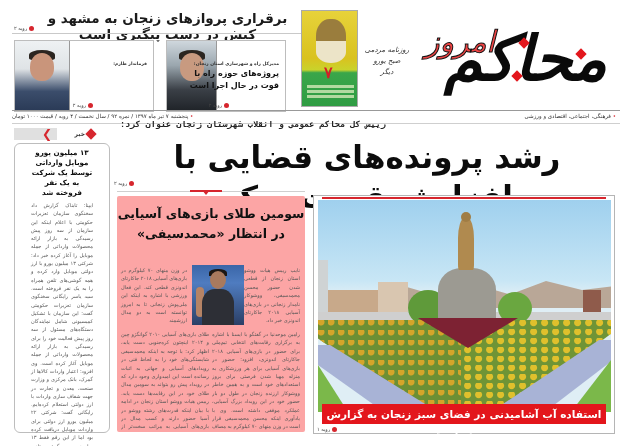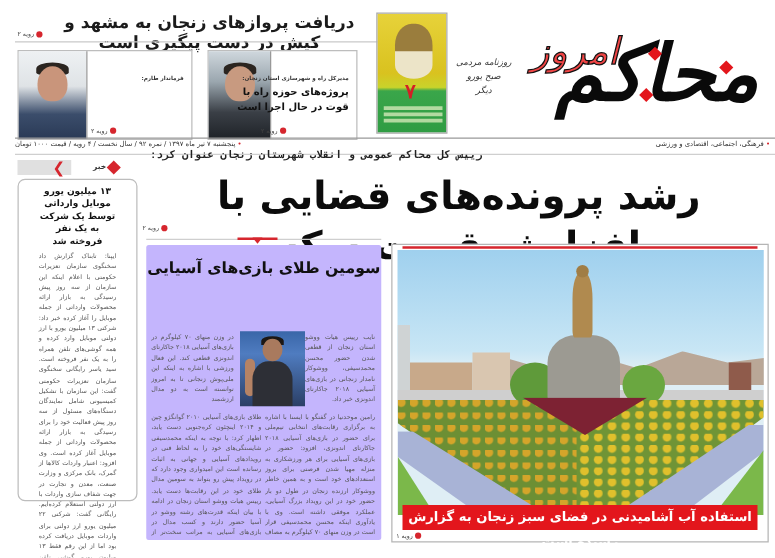--- a/index.html
+++ b/index.html
@@ -49,29 +49,29 @@
   .kicker-main { left: 120px; top: 119px; width: 440px; text-align: left; font-size: 8.5px; font-weight: bold; color: #222; font-family: Liberation Mono, monospace; }
   .main-headline { left: 118px; top: 137px; width: 498px; text-align: center; font-size: 31px; font-weight: bold; color: #0c0c0c; letter-spacing: -1px; line-height: 40px; }
   .main-ref { left: 114px; top: 180px; }
 
   
   .news-tab { left: 14px; top: 128px; width: 77px; height: 12px; background: #e0e0e0; }
   .news-tab .label-wrap { position: absolute; right: 0; top: 0; width: 34px; height: 12px; background: #fff; }
   .news-tab .label { position: absolute; right: 6px; top: 2px; font-size: 6px; font-weight: bold; color: #333; }
   .news-tab .diamond { position: absolute; right: -4px; top: 2px; width: 8px; height: 8px; background: #d6262e; transform: rotate(45deg); }
   .news-tab .chev { position: absolute; left: 28px; top: -1px; font-size: 12px; font-weight: bold; color: #d6262e; }
-  .news-box { left: 14px; top: 143px; width: 96px; height: 258px; border: 1px solid #bdbdbd; border-radius: 6px; padding: 4px 16px; }
+  .news-box { left: 14px; top: 143px; width: 96px; height: 290px; border: 1px solid #bdbdbd; border-radius: 6px; padding: 4px 16px; }
   .news-box .title { font-size: 7.2px; font-weight: bold; text-align: center; line-height: 10px; color: #111; }
   .news-box .body { margin-top: 3px; font-size: 5.1px; line-height: 8.3px; color: #555; text-align: justify; }
 
   
   .sport-rule { left: 117px; top: 191px; width: 188px; height: 1px; background: #cfcfcf; }
   .sport-rule-red { left: 190px; top: 190px; width: 32px; height: 2px; background: #d6262e; }
   .sport-tri { left: 202px; top: 190px; width: 0; height: 0; border-left: 4px solid transparent; border-right: 4px solid transparent; border-top: 5px solid #d6262e; }
-  .sport-box { left: 117px; top: 196px; width: 188px; height: 236px; background: #c4b5fd; border-radius: 2px; }
+  .sport-box { left: 117px; top: 196px; width: 188px; height: 236px; background: #fca5a5; border-radius: 2px; }
   .sport-title { position: absolute; left: 0; top: 8px; width: 188px; text-align: center; font-size: 12.5px; font-weight: bold; line-height: 20px; color: #111; }
   .sport-photo { position: absolute; left: 75px; top: 69px; width: 52px; height: 60px; background: linear-gradient(180deg,#3a66a8 0%, #4f7cc0 30%, #2b3f66 100%); overflow: hidden; }
   .sport-photo .head { position: absolute; left: 18px; top: 6px; width: 16px; height: 18px; border-radius: 50%; background: #a97a5e; }
   .sport-photo .hair { position: absolute; left: 17px; top: 4px; width: 18px; height: 7px; border-radius: 50% 50% 0 0; background: #1c1714; }
   .sport-photo .body { position: absolute; left: 10px; top: 24px; width: 32px; height: 36px; border-radius: 40% 40% 0 0; background: #2d2f36; }
   .sport-photo .arm { position: absolute; left: 4px; top: 22px; width: 8px; height: 30px; background: #b58365; border-radius: 4px; }
   .sport-col { position: absolute; font-size: 5.1px; line-height: 8.4px; color: #555; text-align: justify; }
   .sport-col.right { right: 5px; top: 70px; width: 56px; }
   .sport-col.right2 { right: 5px; top: 134px; width: 88px; }
   .sport-col.left { left: 4px; top: 70px; width: 66px; }
@@ -98,21 +98,21 @@
   .photo-img .path-left { position: absolute; left: 0; top: 145px; width: 120px; height: 67px; background: #a8b3d6; clip-path: polygon(0 0, 10% 0, 100% 100%, 55% 100%, 0 30%); }
   .photo-img .path-right { position: absolute; right: 0; top: 140px; width: 120px; height: 72px; background: #a8b3d6; clip-path: polygon(90% 0, 100% 0, 100% 30%, 45% 100%, 0 100%); }
   .photo-img .grass-l { position: absolute; left: 0; top: 165px; width: 30px; height: 47px; background: #7bb84a; clip-path: polygon(0 0, 100% 100%, 0 100%); }
   .photo-img .grass-r { position: absolute; right: 0; top: 160px; width: 40px; height: 52px; background: #7bb84a; clip-path: polygon(100% 0, 100% 100%, 0 100%); }
   .photo-caption { left: 322px; top: 404px; width: 284px; height: 20px; background: #e3161c; color: #fff; font-size: 10.5px; font-weight: bold; text-align: center; line-height: 20px; }
   .photo-ref { left: 317px; top: 426px; }
 </style>
 </head>
 <body>
 
-<div class="abs top-headline">دریافت پروازهای زنجان به مشهد و کیش در دست پیگیری است</div>
+<div class="abs top-headline">برقراری پروازهای زنجان به مشهد و کیش در دست پیگیری است</div>
 <div class="abs page-ref" style="left:14px; top:25px;">
   <span class="dot"></span><span>رویه ۲</span>
 </div>
 <div class="abs top-rule"></div>
 
 <div class="abs teaser" style="left:166px; width:120px;">
   <div class="photo">
       <div class="hair"></div>
       <div class="face"></div>
     </div>
@@ -174,20 +174,21 @@
   <div class="title">۱۳ میلیون یورو موبایل وارداتی توسط یک شرکت به یک نفر فروخته شد</div>
   <div class="body">ایپنا: تابناک گزارش داد سخنگوی سازمان تعزیرات حکومتی با اعلام اینکه این سازمان از سه روز پیش رسیدگی به بازار ارائه محصولات وارداتی از جمله موبایل را آغاز کرده خبر داد: شرکتی ۱۳ میلیون یورو با ارز دولتی موبایل وارد کرده و همه گوشی‌های تلفن همراه را به یک نفر فروخته است. سید یاسر رایگانی سخنگوی سازمان تعزیرات حکومتی گفت: این سازمان با تشکیل کمیسیونی شامل نمایندگان دستگاه‌های مسئول از سه روز پیش فعالیت خود را برای رسیدگی به بازار ارائه محصولات وارداتی از جمله موبایل آغاز کرده است. وی افزود: اعتبار واردات کالاها از گمرک، بانک مرکزی و وزارت صنعت، معدن و تجارت در جهت شفاف سازی واردات با ارز دولتی استعلام کرده‌ایم. رایگانی گفت: شرکتی ۲۲ میلیون یورو ارز دولتی برای واردات موبایل دریافت کرده بود اما از این رقم فقط ۱۳ میلیون یورو گوشی تلفن همراه وارد و ۹ میلیون یورو آن به بلاتکلیف است. سخنگوی سازمان تعزیرات حکومتی افزود: این شرکت همه گوشی‌های تلفن همراه را به یک نفر فروخته است. وی گفت: فقط شرکت‌هایی در استان‌های گیلان، خراسان رضوی، فارس و قم مجوز واردات گوشی تلفن همراه را دارند و در این زمینه بر آنها نظارت می‌شود. رایگانی با بیان اینکه تعداد شرکت‌های وارد کننده گوشی همراه از ۴۰ به ۲۹ شرکت کاهش یافته است افزود: مدارک همه شرکت‌هایی که با ارز دولتی موبایل وارد می‌کنند بررسی می‌شود. سخنگوی سازمان تعزیرات حکومتی گفت: به شکایات مردم درباره گوشی‌های تلفن همراه با ارز دولتی وارد می‌شود حداکثر در یک هفته رسیدگی و حکم آن صادر می‌شود.</div>
 </div>
 
 <div class="abs sport-rule"></div>
 <div class="abs sport-rule-red"></div>
 <div class="abs sport-tri"></div>
 <div class="abs sport-box">
   <div class="sport-title">
     <div>سومین طلای بازی‌های آسیایی</div>
+    <div>در انتظار «محمدسیفی»</div>
   </div>
   <div class="sport-photo">
     <div class="arm"></div>
       <div class="body"></div>
       <div class="hair"></div>
       <div class="head"></div>
   </div>
   <div class="sport-col right">نایب رییس هیات ووشو استان زنجان از قطعی شدن حضور محسن محمدسیفی، ووشوکار نامدار زنجانی در بازی‌های آسیایی ۲۰۱۸ جاکارتای اندونزی خبر داد.</div>
   <div class="sport-col left">در وزن منهای ۷۰ کیلوگرم در بازی‌های آسیایی ۲۰۱۸ جاکارتای اندونزی قطعی کند. این فعال ورزشی با اشاره به اینکه این ملی‌پوش زنجانی تا به امروز توانسته است به دو مدال ارزشمند</div>
   <div class="sport-col right2" style="height:100px; overflow:hidden;">رامین موحدنیا در گفتگو با ایسنا با اشاره به برگزاری رقابت‌های انتخابی تیم‌ملی برای حضور در بازی‌های آسیایی ۲۰۱۸ جاکارتای اندونزی، افزود: حضور در بازی‌های آسیایی برای هر ورزشکاری به منزله مهیا شدن فرصتی برای بروز استعدادهای خود است و به همین خاطر ووشوکار ارزنده زنجان در طول دو بار حضور خود در این رویداد بزرگ آسیایی، عملکرد موفقی داشته است. وی با یادآوری اینکه محسن محمدسیفی قرار است در وزن منهای ۷۰ کیلوگرم به مصاف حریفان آسیایی خود در جاکارتای اندونزی برود، ادامه داد: خوشبختانه این ورزشکار ارزنده زنجانی توانسته در دو دیدار پشت سرهم با عباس شیخی از اصفهان به پیروزی رسیده و حضور خود را به‌عنوان نماینده ووشو ایران</div>

